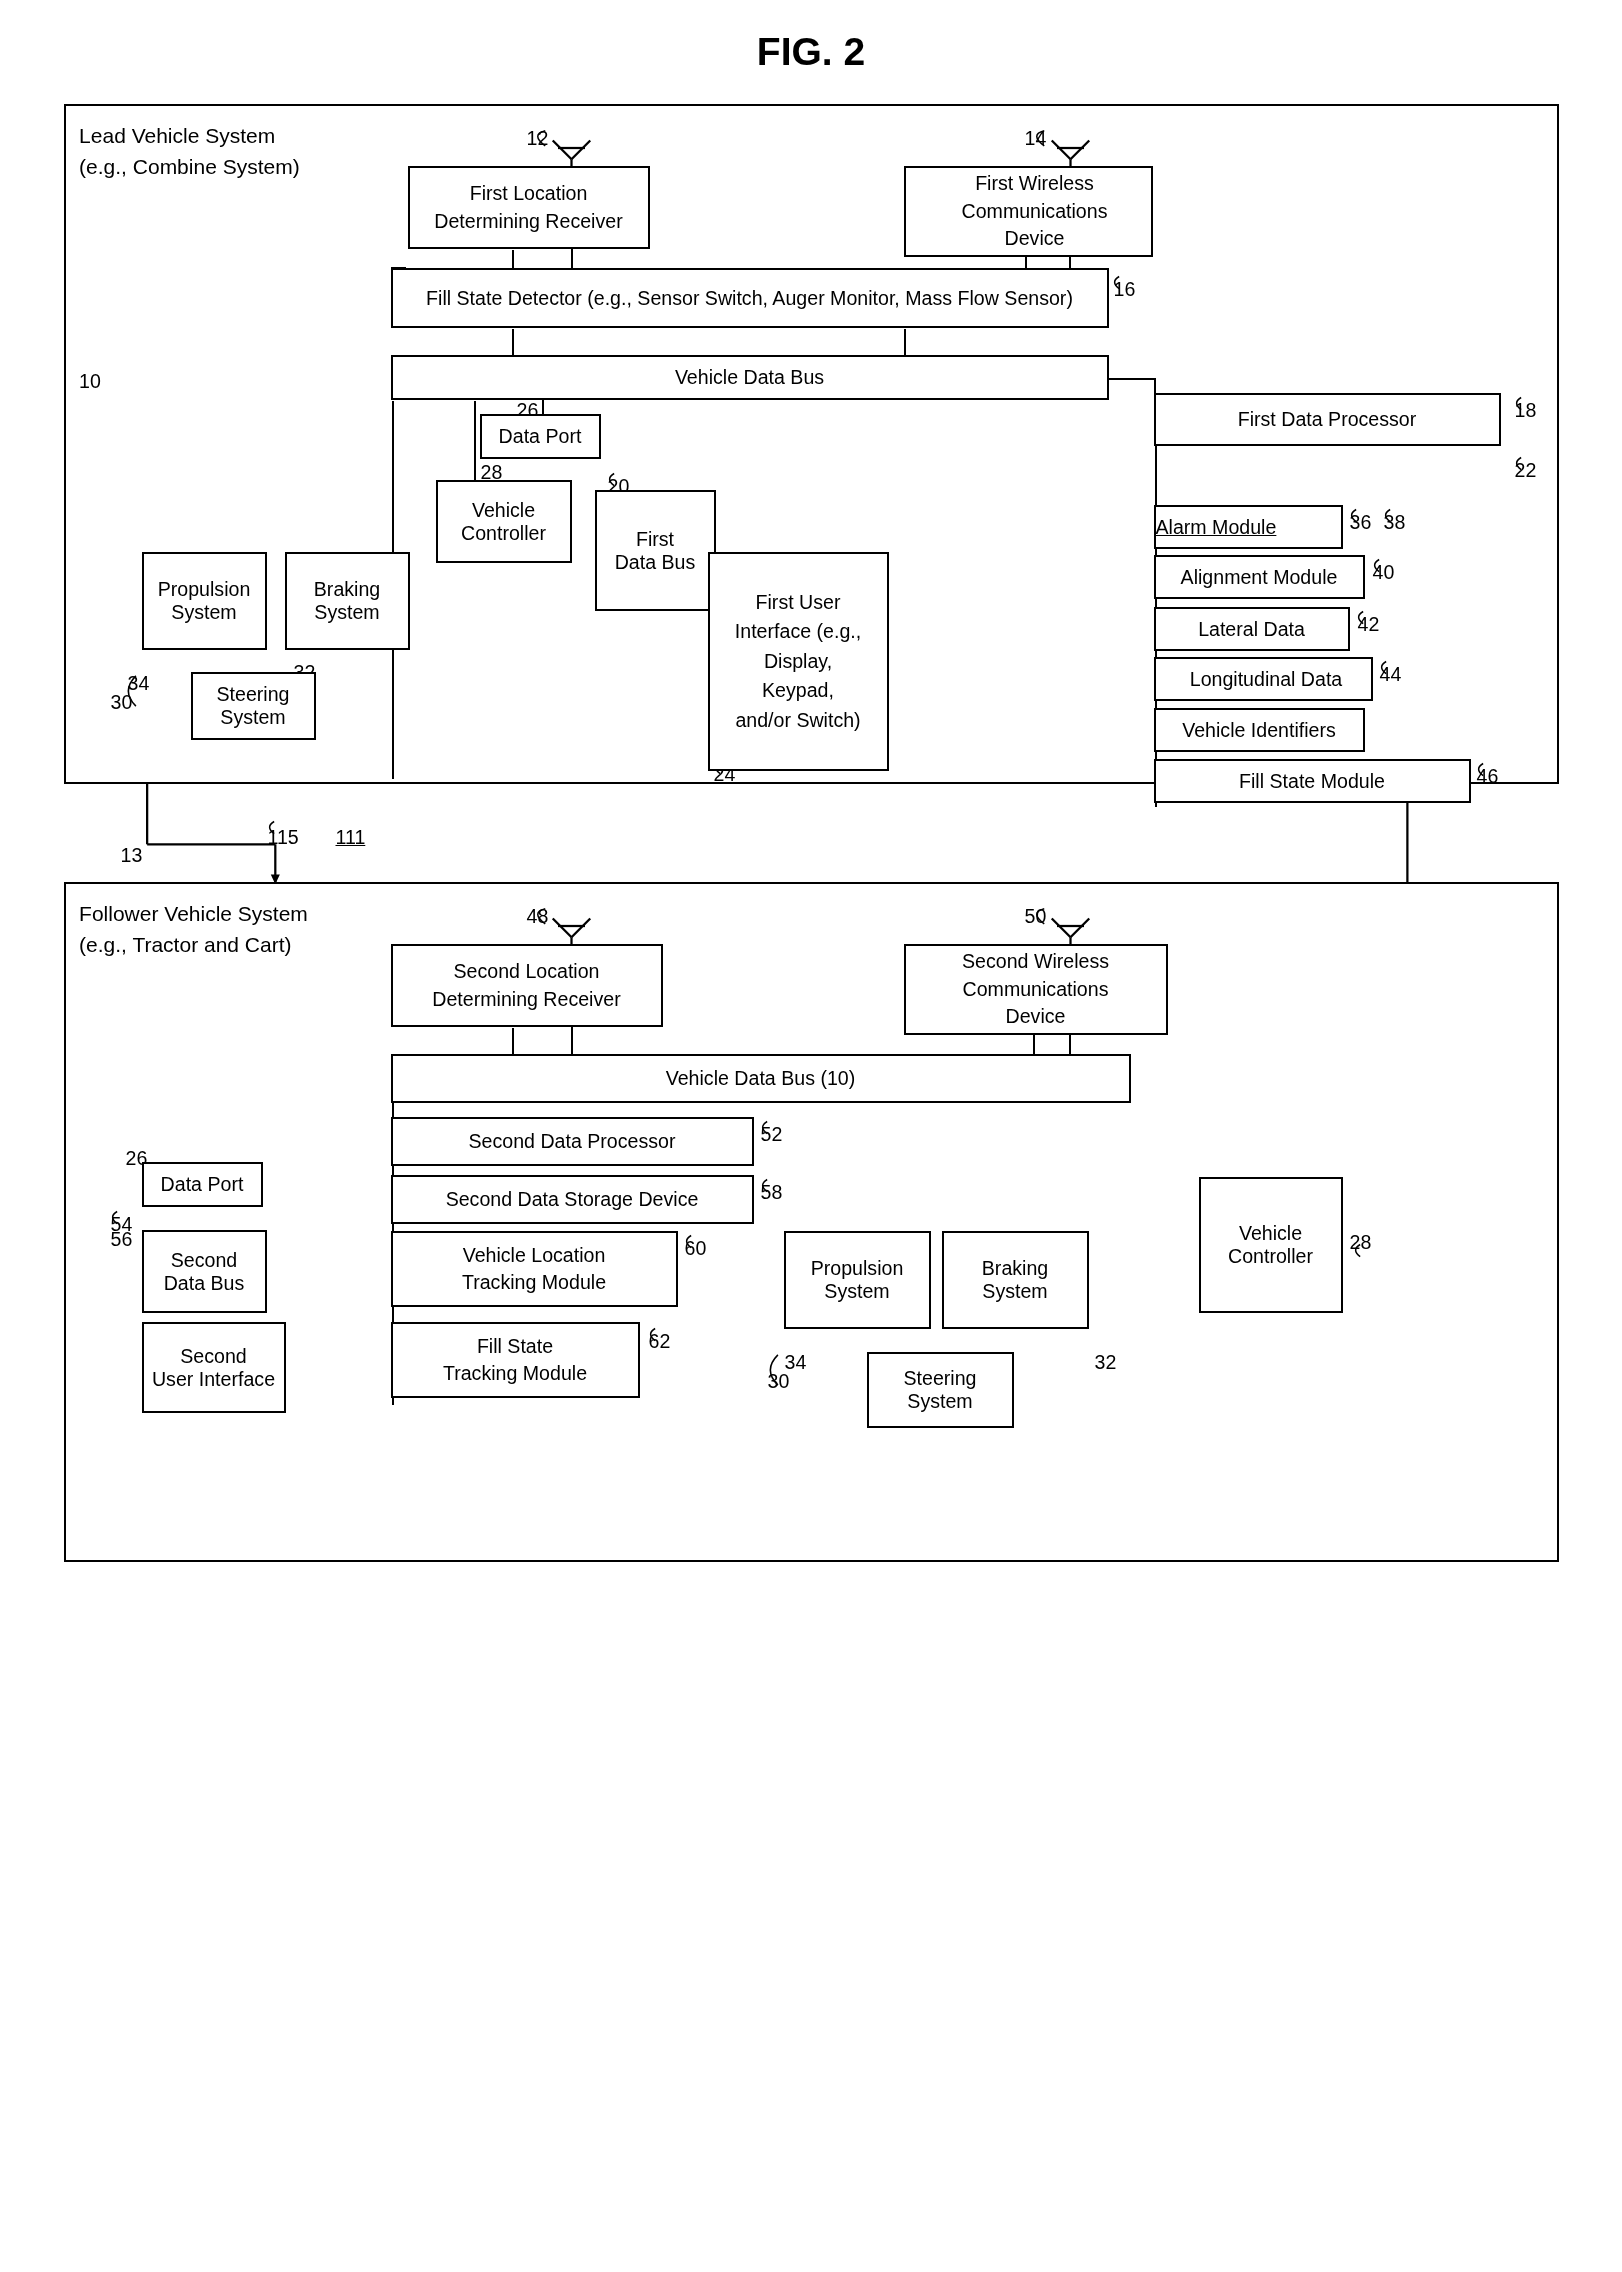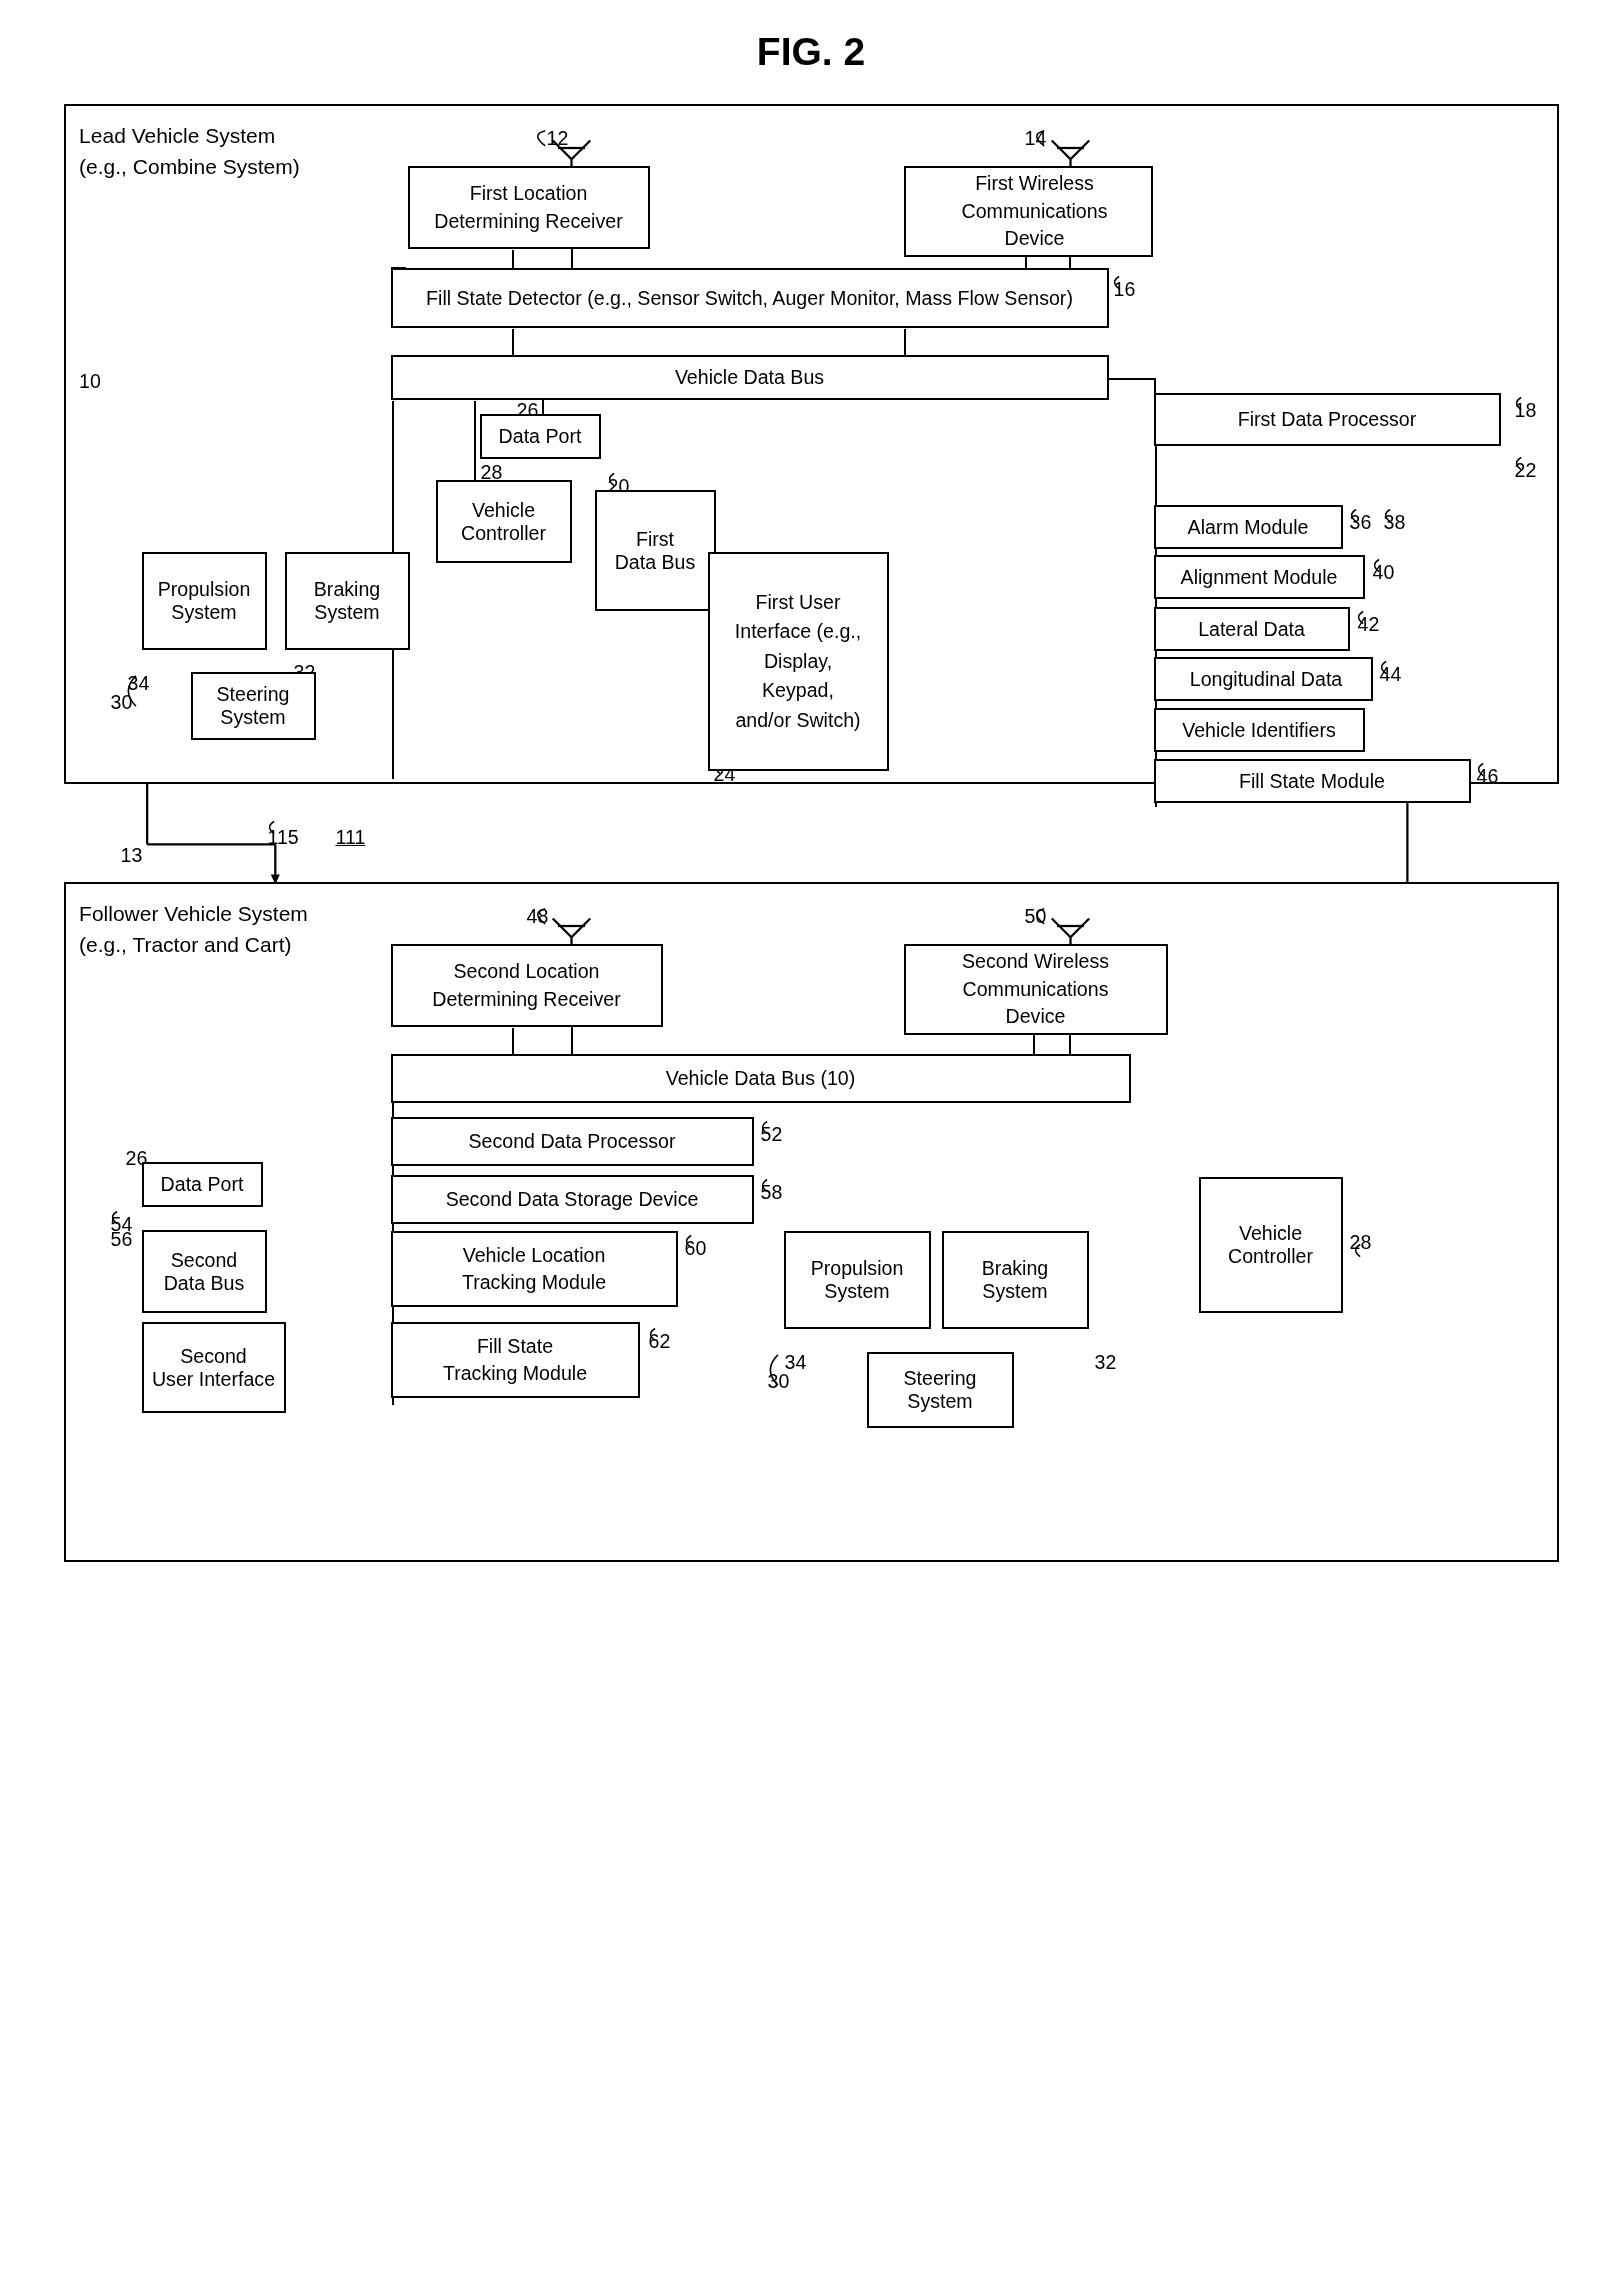--- a/index.html
+++ b/index.html
@@ -41,21 +41,21 @@
     </div>
 
     <div style="position:absolute; top:264px; left:13.6px; font-size:19.6px;">10</div>
 
     <svg style="position:absolute; top:22.7px; left:483px;" width="45" height="68" viewBox="0 0 60 90">
       <line x1="30" y1="85" x2="30" y2="40" stroke="#000" stroke-width="3"></line>
       <line x1="30" y1="40" x2="5" y2="15" stroke="#000" stroke-width="3"></line>
       <line x1="30" y1="40" x2="55" y2="15" stroke="#000" stroke-width="3"></line>
       <line x1="12" y1="25" x2="48" y2="25" stroke="#000" stroke-width="3"></line>
     </svg>
-    <div style="position:absolute; top:21px; left:461px; font-size:19.6px;margin-left:20px;">12</div>
+    <div style="position:absolute; top:21px; left:461px; font-size:19.6px;">12</div>
 
     <svg style="position:absolute; top:21px; left:453px;" width="30" height="22.7" viewBox="0 0 40 30">
       <path d="M 35 25 Q 15 10 35 5" fill="none" stroke="#000" stroke-width="2"></path>
     </svg>
 
     <svg style="position:absolute; top:22.7px; left:982px;" width="45" height="68" viewBox="0 0 60 90">
       <line x1="30" y1="85" x2="30" y2="40" stroke="#000" stroke-width="3"></line>
       <line x1="30" y1="40" x2="5" y2="15" stroke="#000" stroke-width="3"></line>
       <line x1="30" y1="40" x2="55" y2="15" stroke="#000" stroke-width="3"></line>
       <line x1="12" y1="25" x2="48" y2="25" stroke="#000" stroke-width="3"></line>
@@ -93,21 +93,21 @@
     <div style="position:absolute; top:287px; left:1088px; width:347px; height:53px; border:2.3px solid #000; display:flex; align-items:center; justify-content:center; text-align:center; font-size:19.6px; background:#fff; z-index:3;">
       <div>First Data Processor</div>
     </div>
 
     <div style="position:absolute; top:353px; left:1449px; font-size:19.6px;">22</div>
     <svg style="position:absolute; top:350px; left:1440px;" width="19" height="16.6" viewBox="0 0 25 22">
       <path d="M 20 18 Q 8 9 20 2" fill="none" stroke="#000" stroke-width="2"></path>
     </svg>
 
 
-    <div style="position:absolute; top:399px; left:1088px; width:189px; height:44px; border:2.3px solid #000; display:flex; align-items:center; justify-content:center; text-align:center; font-size:19.6px; background:#fff; z-index:3;">
+    <div style="position:absolute; top:399px; left:1088px; width:189px; height:44px; border:2.3px solid #000; display:flex; align-items:center; justify-content:flex-start; text-align:center; font-size:19.6px; background:#fff; z-index:3;text-decoration:underline;">
       <div>Alarm Module</div>
     </div>
     <div style="position:absolute; top:405px; left:1284px; font-size:19.6px;">36</div>
     <svg style="position:absolute; top:402px; left:1275px;" width="19" height="16.6" viewBox="0 0 25 22">
       <path d="M 20 18 Q 8 9 20 2" fill="none" stroke="#000" stroke-width="2"></path>
     </svg>
     <div style="position:absolute; top:405px; left:1318px; font-size:19.6px;">38</div>
     <svg style="position:absolute; top:402px; left:1309px;" width="19" height="16.6" viewBox="0 0 25 22">
       <path d="M 20 18 Q 8 9 20 2" fill="none" stroke="#000" stroke-width="2"></path>
     </svg>

